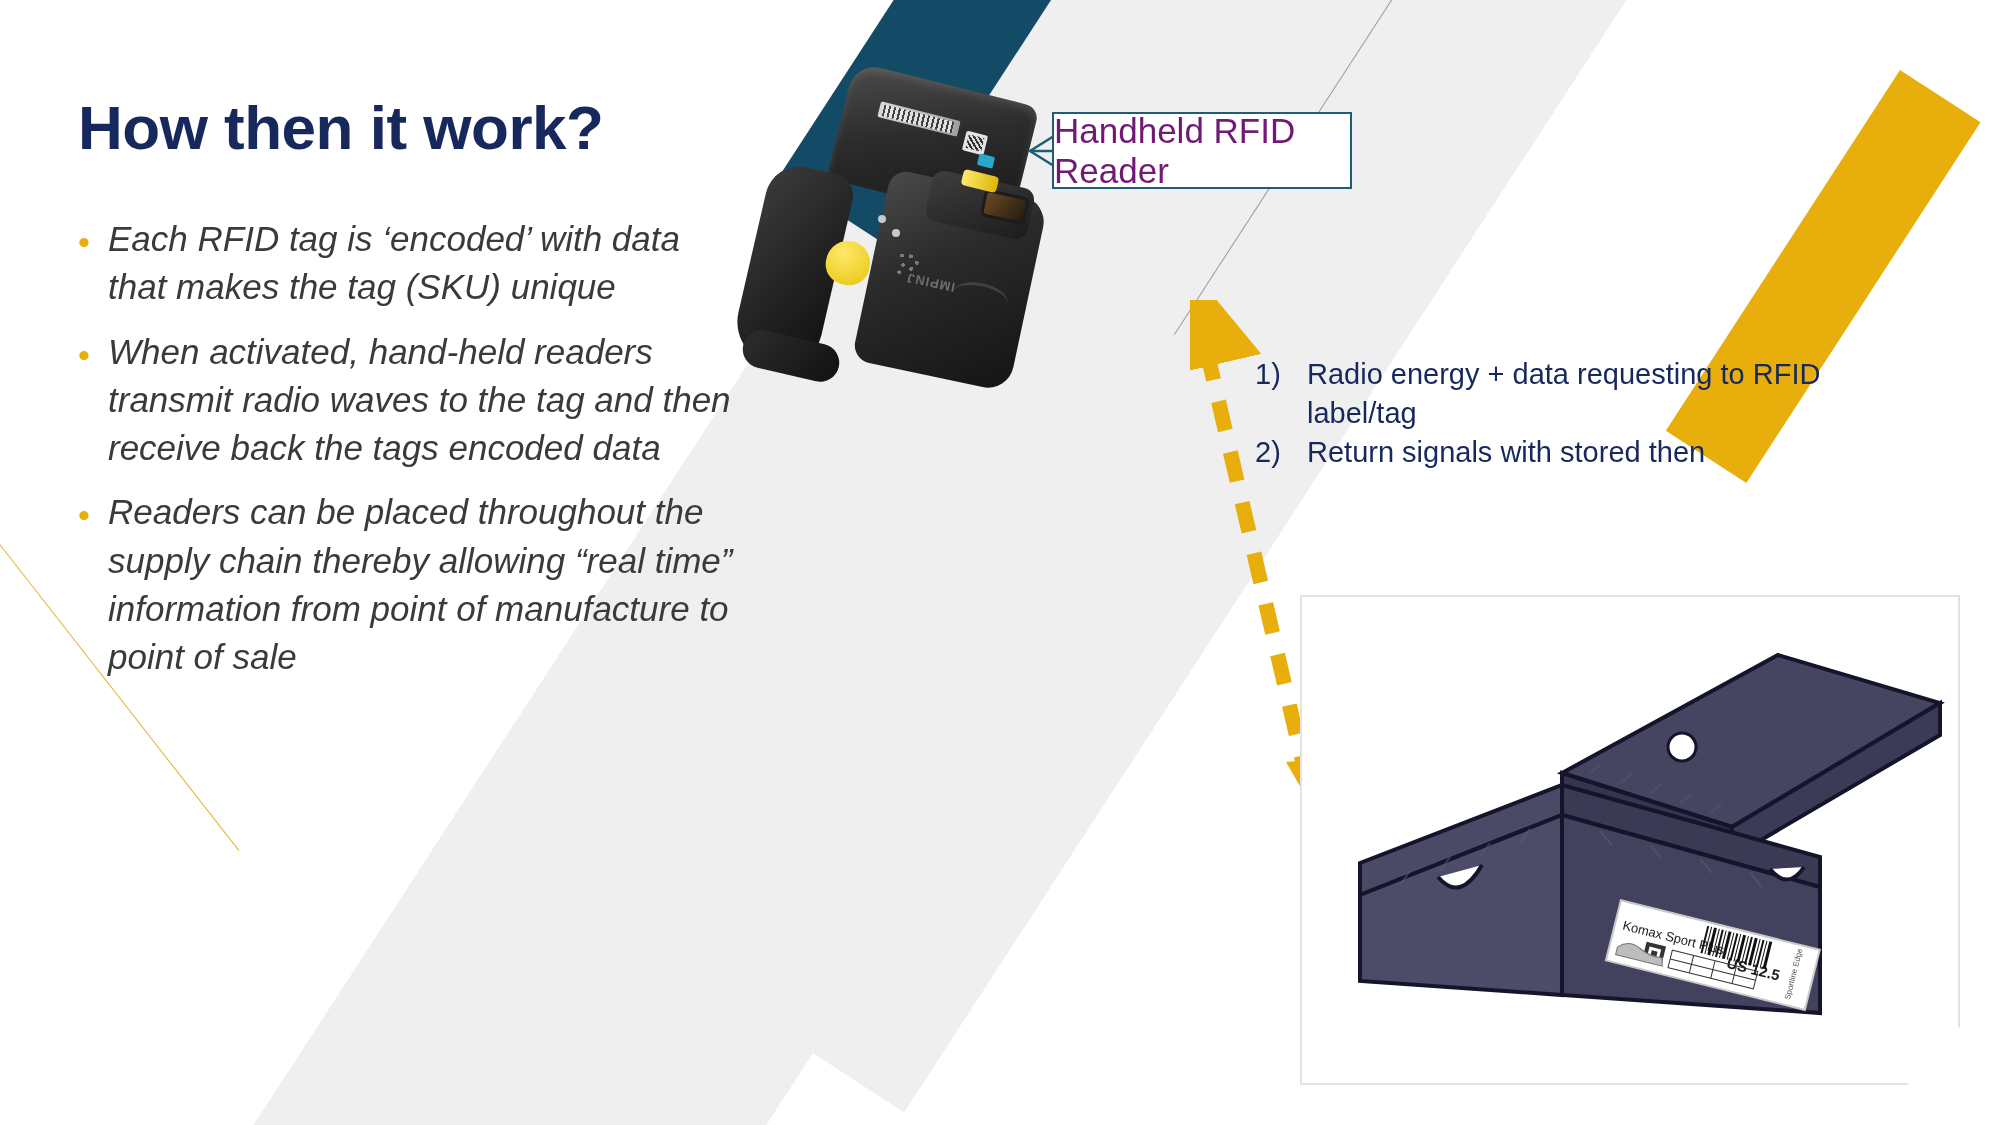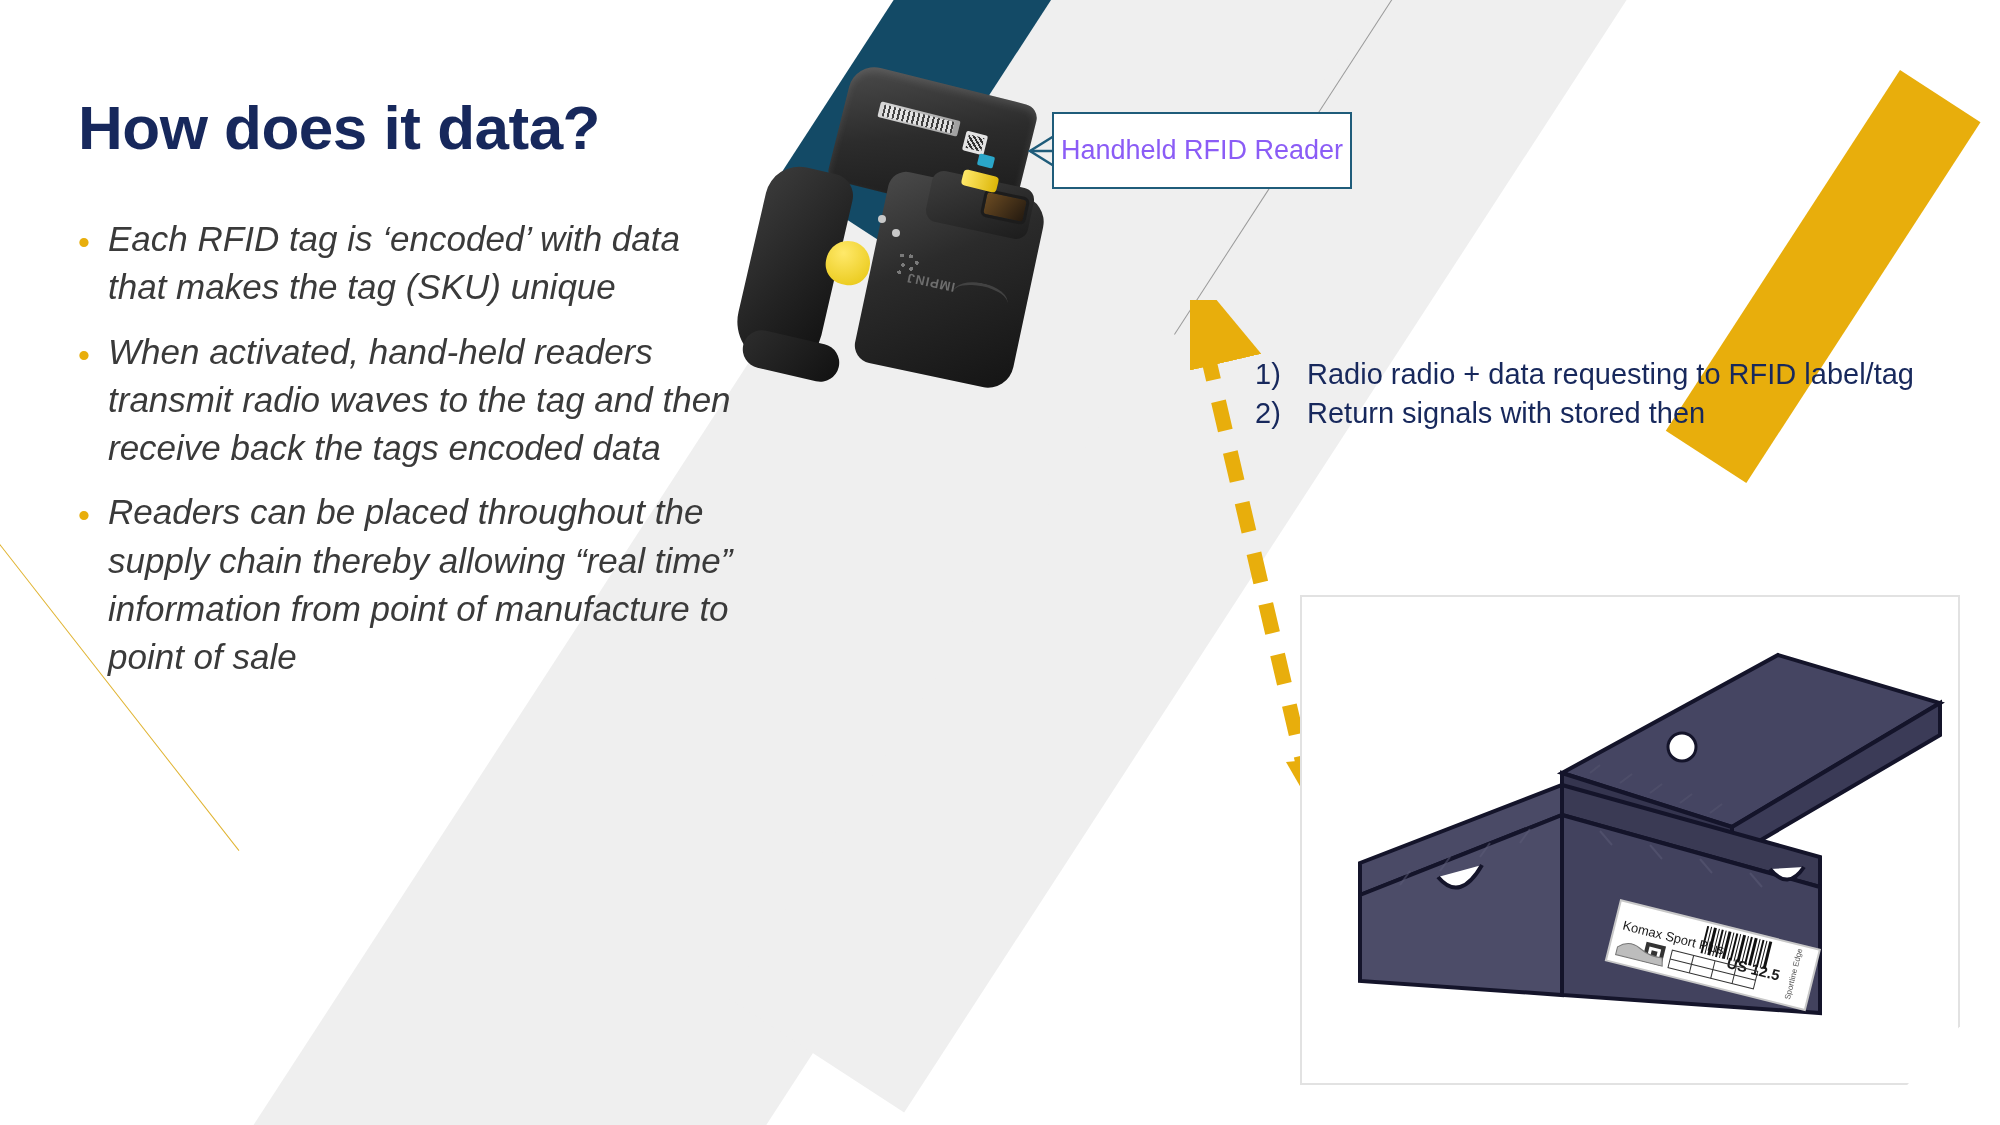--- a/index.html
+++ b/index.html
@@ -250,22 +250,22 @@
     position:absolute;
     left:1052px; top:112px;
     width:300px; height:77px;
     border:2px solid #1F5C7A;
     background:#fff;
     display:flex;
     align-items:center;
     justify-content:center;
   }
   .callout-text{
-    font-size:27px;
-    color:#8b5cf6;
+    font-size:35px;
+    color:#701a75;
   }
   .callout-arrow{
     position:absolute;
     left:1000px; top:132px;
     width:56px; height:38px;
   }
 
   
   .numlist{
     position:absolute;
@@ -311,21 +311,21 @@
 
 <div class="slide">
 
   <div class="deco gray-band"></div>
   <div class="deco gray-band2"></div>
   <div class="deco navy-stripe"></div>
   <div class="deco gold-stripe"></div>
   <div class="deco thin-gray-line"></div>
   <div class="deco thin-gold-line"></div>
 
-  <div class="title">How does it data?</div>
+  <div class="title">How then it work?</div>
 
   <div class="bullets">
     <div class="bullet-row">
       <span class="bullet-dot">•</span>
       <span class="bullet-text">Each RFID tag is ‘encoded’ with data that makes the tag (SKU) unique</span>
     </div>
     <div class="bullet-row">
       <span class="bullet-dot">•</span>
       <span class="bullet-text">When activated, hand-held readers transmit radio waves to the tag and then receive back the tags encoded data</span>
     </div>
@@ -359,21 +359,21 @@
     <line x1="30" y1="19" x2="56" y2="19" stroke="#1F5C7A" stroke-width="2.5"></line>
   </svg>
 
   <div class="callout">
     <span class="callout-text">Handheld RFID Reader</span>
   </div>
 
   <div class="numlist">
     <div class="num-row">
       <span class="num-idx">1)</span>
-      <span class="num-txt">Radio radio + data requesting to RFID label/tag</span>
+      <span class="num-txt">Radio energy + data requesting to RFID label/tag</span>
     </div>
     <div class="num-row">
       <span class="num-idx">2)</span>
       <span class="num-txt">Return signals with stored then</span>
     </div>
   </div>
 
   <svg class="dash-arrow" viewBox="0 0 380 520">
     <defs>
       <marker id="ah" markerWidth="7" markerHeight="7" refX="3" refY="3.5" orient="auto">

